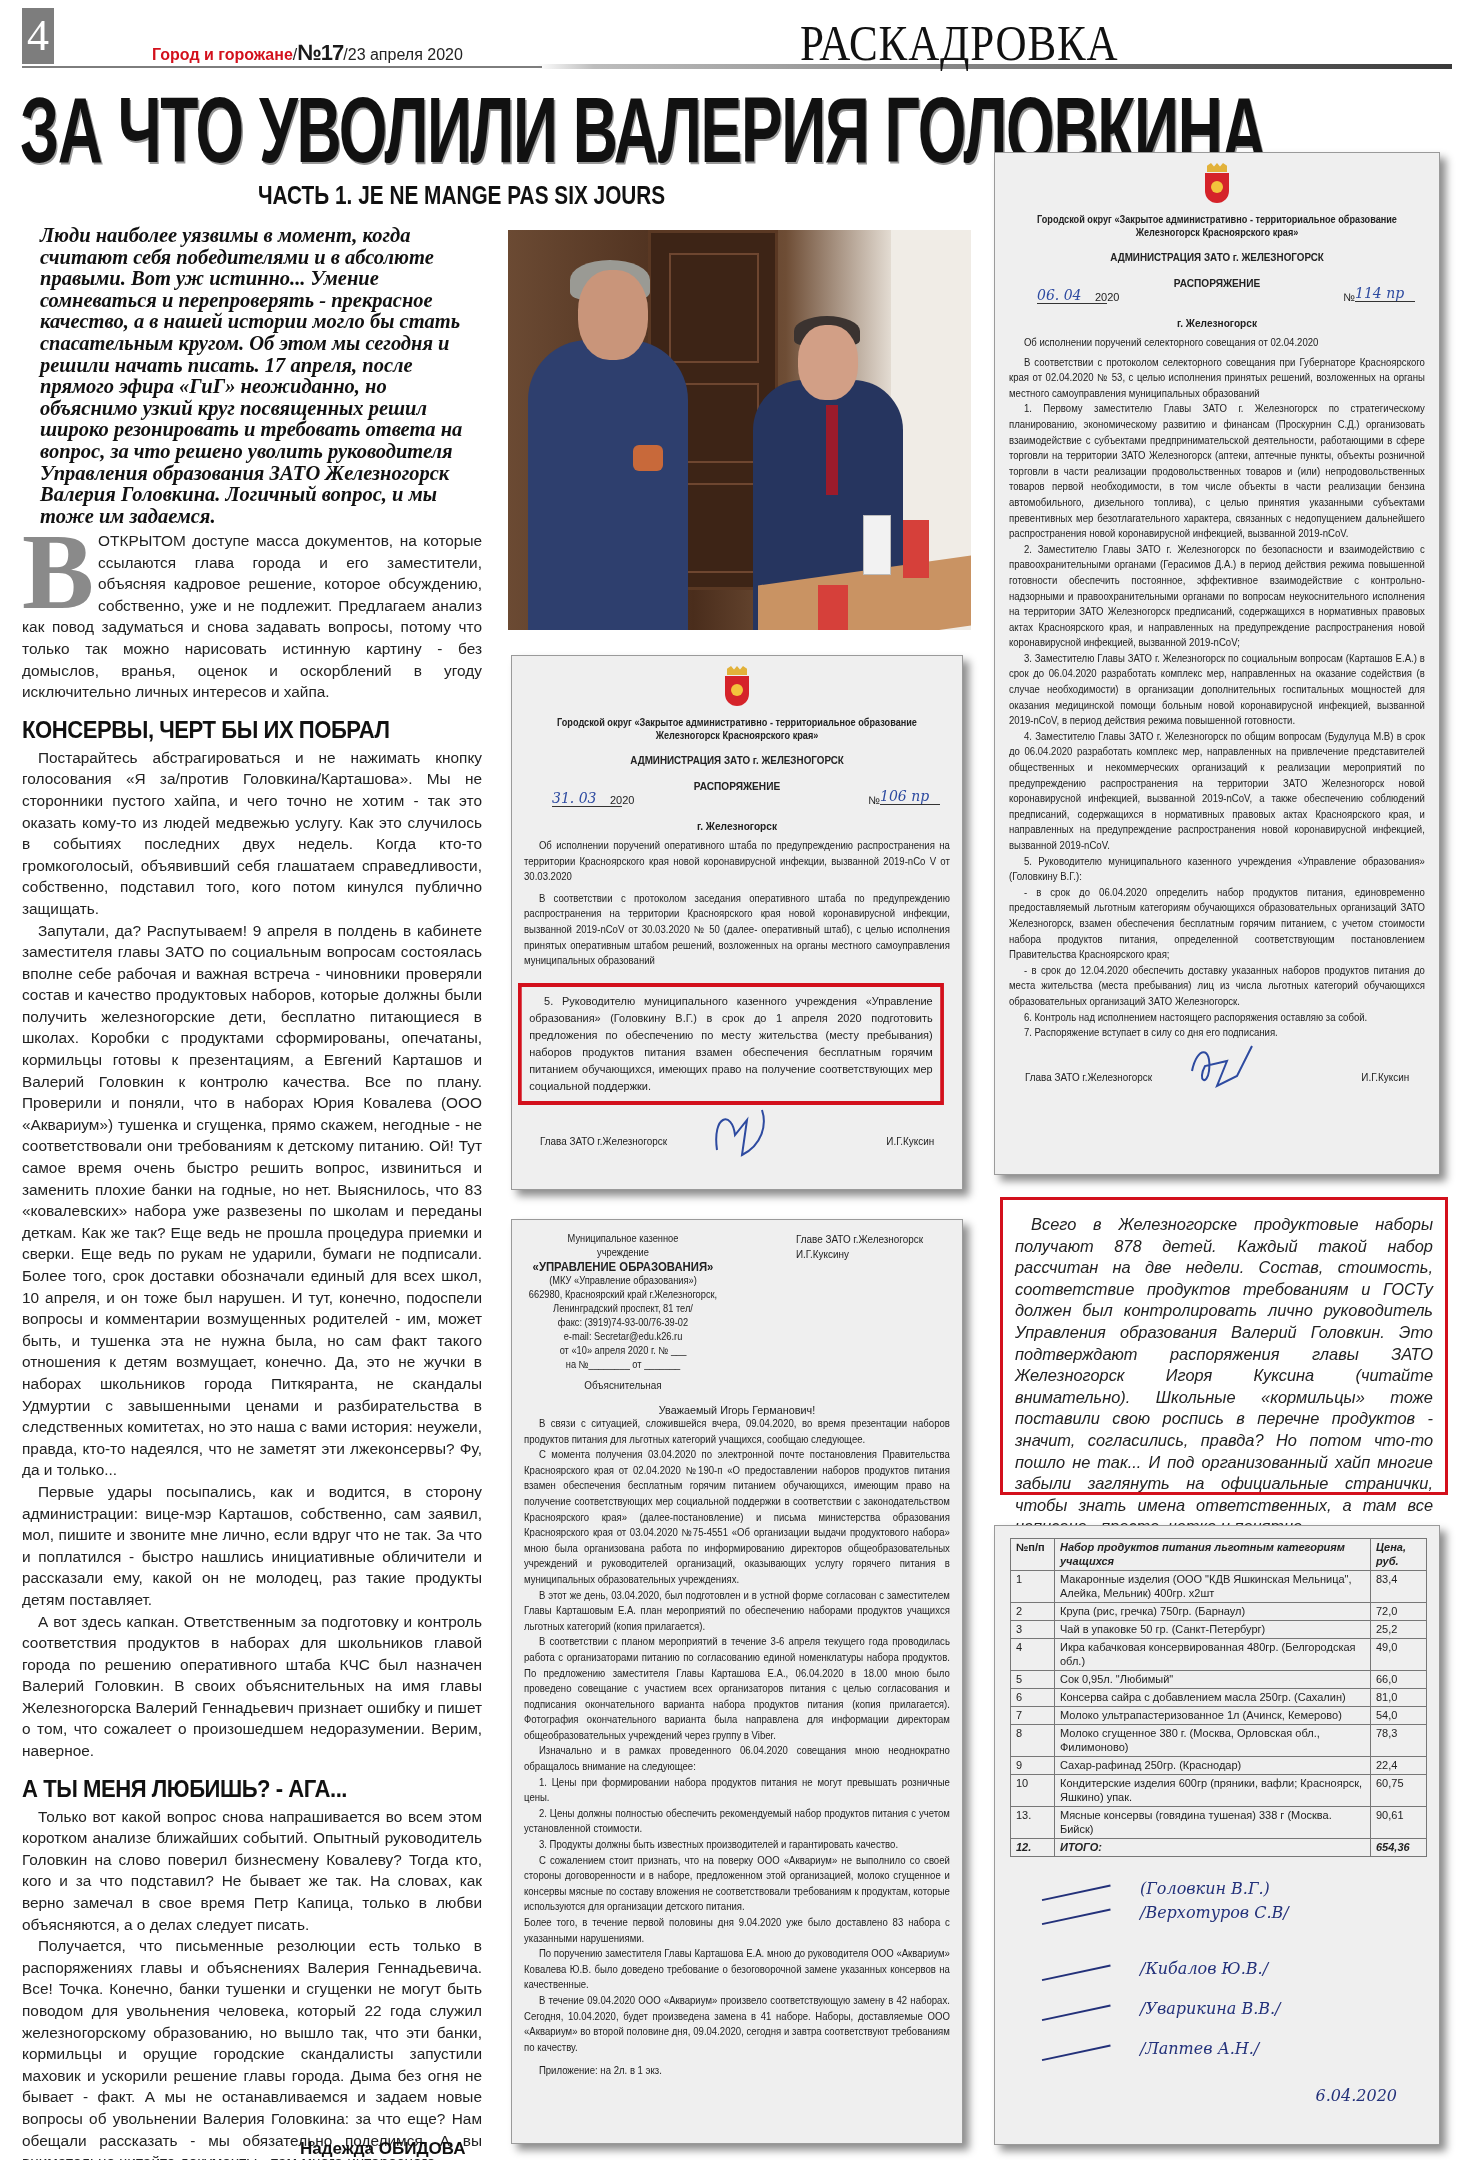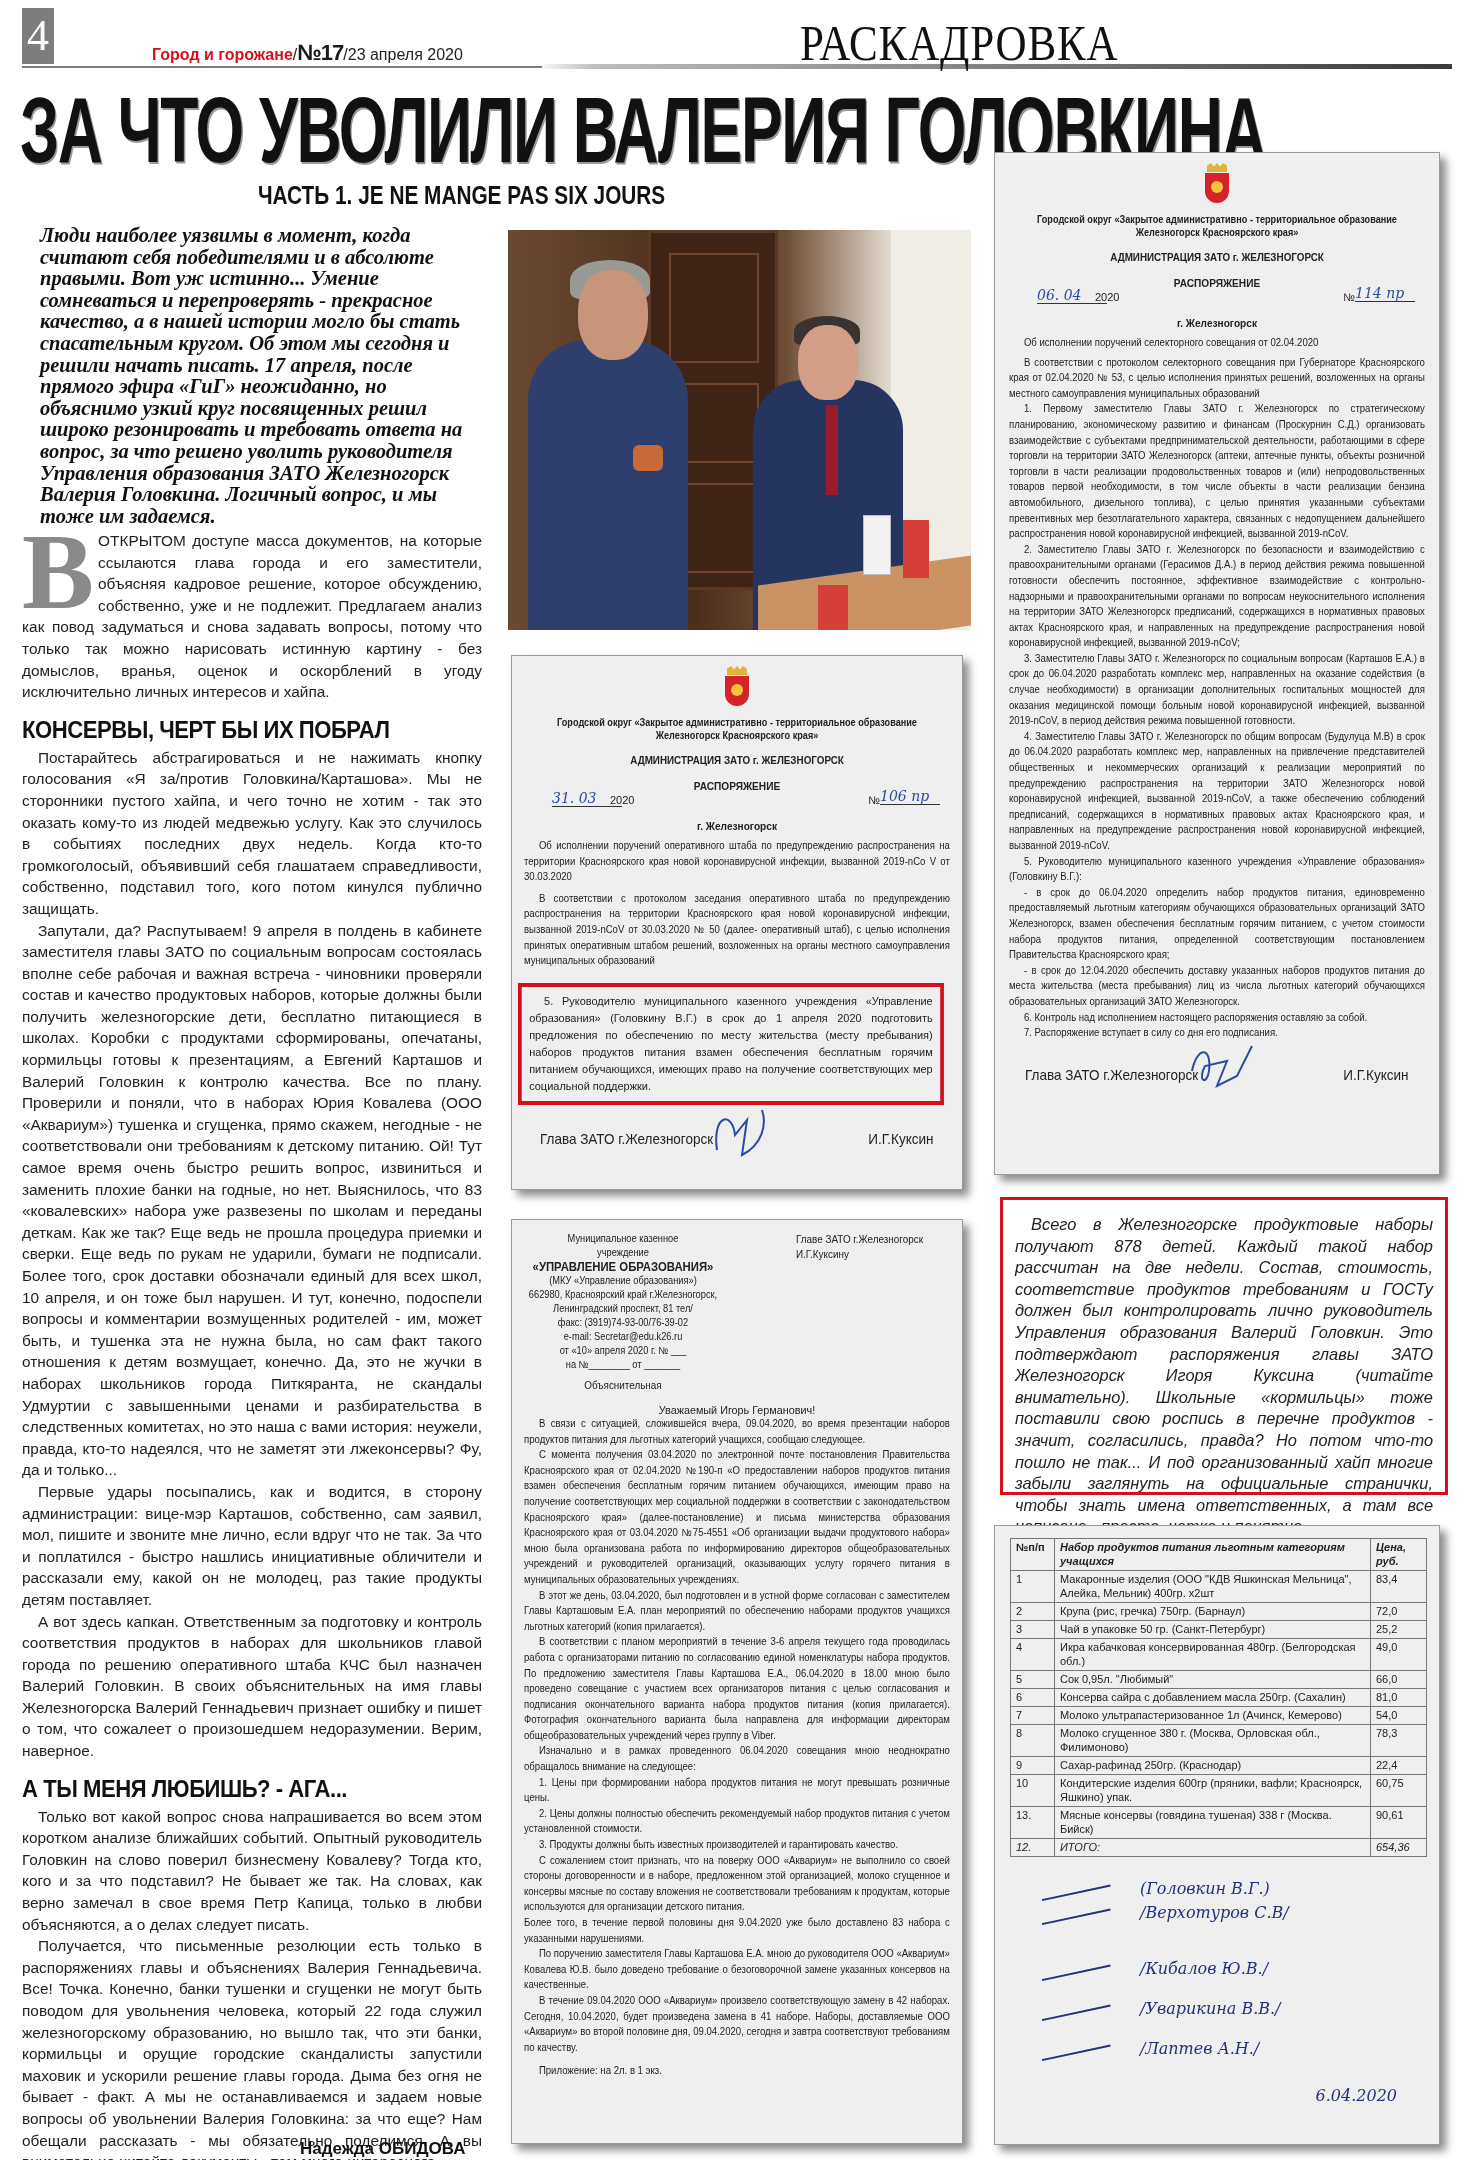--- a/index.html
+++ b/index.html
@@ -74,21 +74,21 @@
   .doc .dateline { position: relative; height: 20px; font-size: 11px; }
   .doc .dateline .d-hand { position: absolute; left: 28px; top: -2px; width: 70px; border-bottom: 1px solid #333;
     font-family: "DejaVu Serif", serif; font-style: italic; color: #2d4aa0; font-size: 14px; }
   .doc .dateline .d-year { position: absolute; left: 86px; top: 2px; }
   .doc .dateline .n-sign { position: absolute; right: 70px; top: 2px; }
   .doc .dateline .n-hand { position: absolute; right: 10px; top: -4px; width: 60px; border-bottom: 1px solid #333;
     font-family: "DejaVu Serif", serif; font-style: italic; color: #2d4aa0; font-size: 14px; }
   .doc .city { text-align: center; font-weight: bold; font-size: 11.5px; margin-top: 8px; transform: scaleX(0.88); }
   .doc .txt { font-size: 10.3px; line-height: 15.6px; text-align: justify; transform: scaleX(0.93); transform-origin: left top; width: 107.5%; }
   .doc .txt p { text-indent: 16px; }
-  .doc .sigrow { position: relative; height: 50px; font-size: 15px; text-decoration: underline; }
+  .doc .sigrow { position: relative; height: 50px; font-size: 11px; text-decoration: underline; }
   .doc .sig-left { position: absolute; left: 16px; bottom: 8px; transform: scaleX(0.9); transform-origin: left; }
   .doc .sig-right { position: absolute; right: 16px; bottom: 8px; transform: scaleX(0.9); transform-origin: right; }
   .doc .sig-mark { position: absolute; left: 50%; bottom: -6px; width: 70px; height: 56px; margin-left: -30px; }
 
   #doc-a { left: 994px; top: 152px; width: 446px; height: 1023px; padding: 10px 14px 0 14px; }
   #doc-b { left: 511px; top: 655px; width: 452px; height: 535px; padding: 10px 12px 0 12px; }
   #doc-c { left: 511px; top: 1219px; width: 452px; height: 925px; padding: 12px 12px 0 12px; }
   #doc-d { left: 994px; top: 1525px; width: 446px; height: 620px; padding: 12px 12px 0 15px; }
 
   .highlight { border: 4px solid #d3101c; padding: 6px 8px; margin: 14px -6px 0 -6px; transform: rotate(-1.1deg);
@@ -107,21 +107,21 @@
     color: #222; text-align: justify; }
   .callout p { text-indent: 16px; }
 
   
   table.goods { width: 100%; border-collapse: collapse; font-size: 11px; line-height: 14px; background: #efefef; }
   table.goods th, table.goods td { border: 1px solid #777; padding: 1px 5px 2px 5px; vertical-align: top; text-align: left; }
   table.goods th { font-weight: bold; font-style: italic; }
   table.goods th.c1 { font-style: normal; }
   table.goods .c1 { width: 44px; }
   table.goods .c3 { width: 56px; }
-  table.goods tr.total td { font-weight: normal; font-style: italic; margin-top: 21px; }
+  table.goods tr.total td { font-weight: bold; font-style: italic; margin-top: 21px; }
   .signatures { margin-top: 22px; position: relative; height: 240px; font-family: "DejaVu Serif", serif; font-style: italic; color: #23317a; font-size: 16px; }
   .signatures .row { position: absolute; left: 30px; white-space: nowrap; }
   .signatures .row .scrib { display: inline-block; width: 70px; border-bottom: 2px solid #23317a; transform: rotate(-12deg); margin-right: 30px; height: 14px; }
   .signatures .sdate { position: absolute; right: 30px; bottom: 14px; }
 </style>
 </head>
 <body>
 
 <div class="page-num">4</div>
 <div class="masthead">

